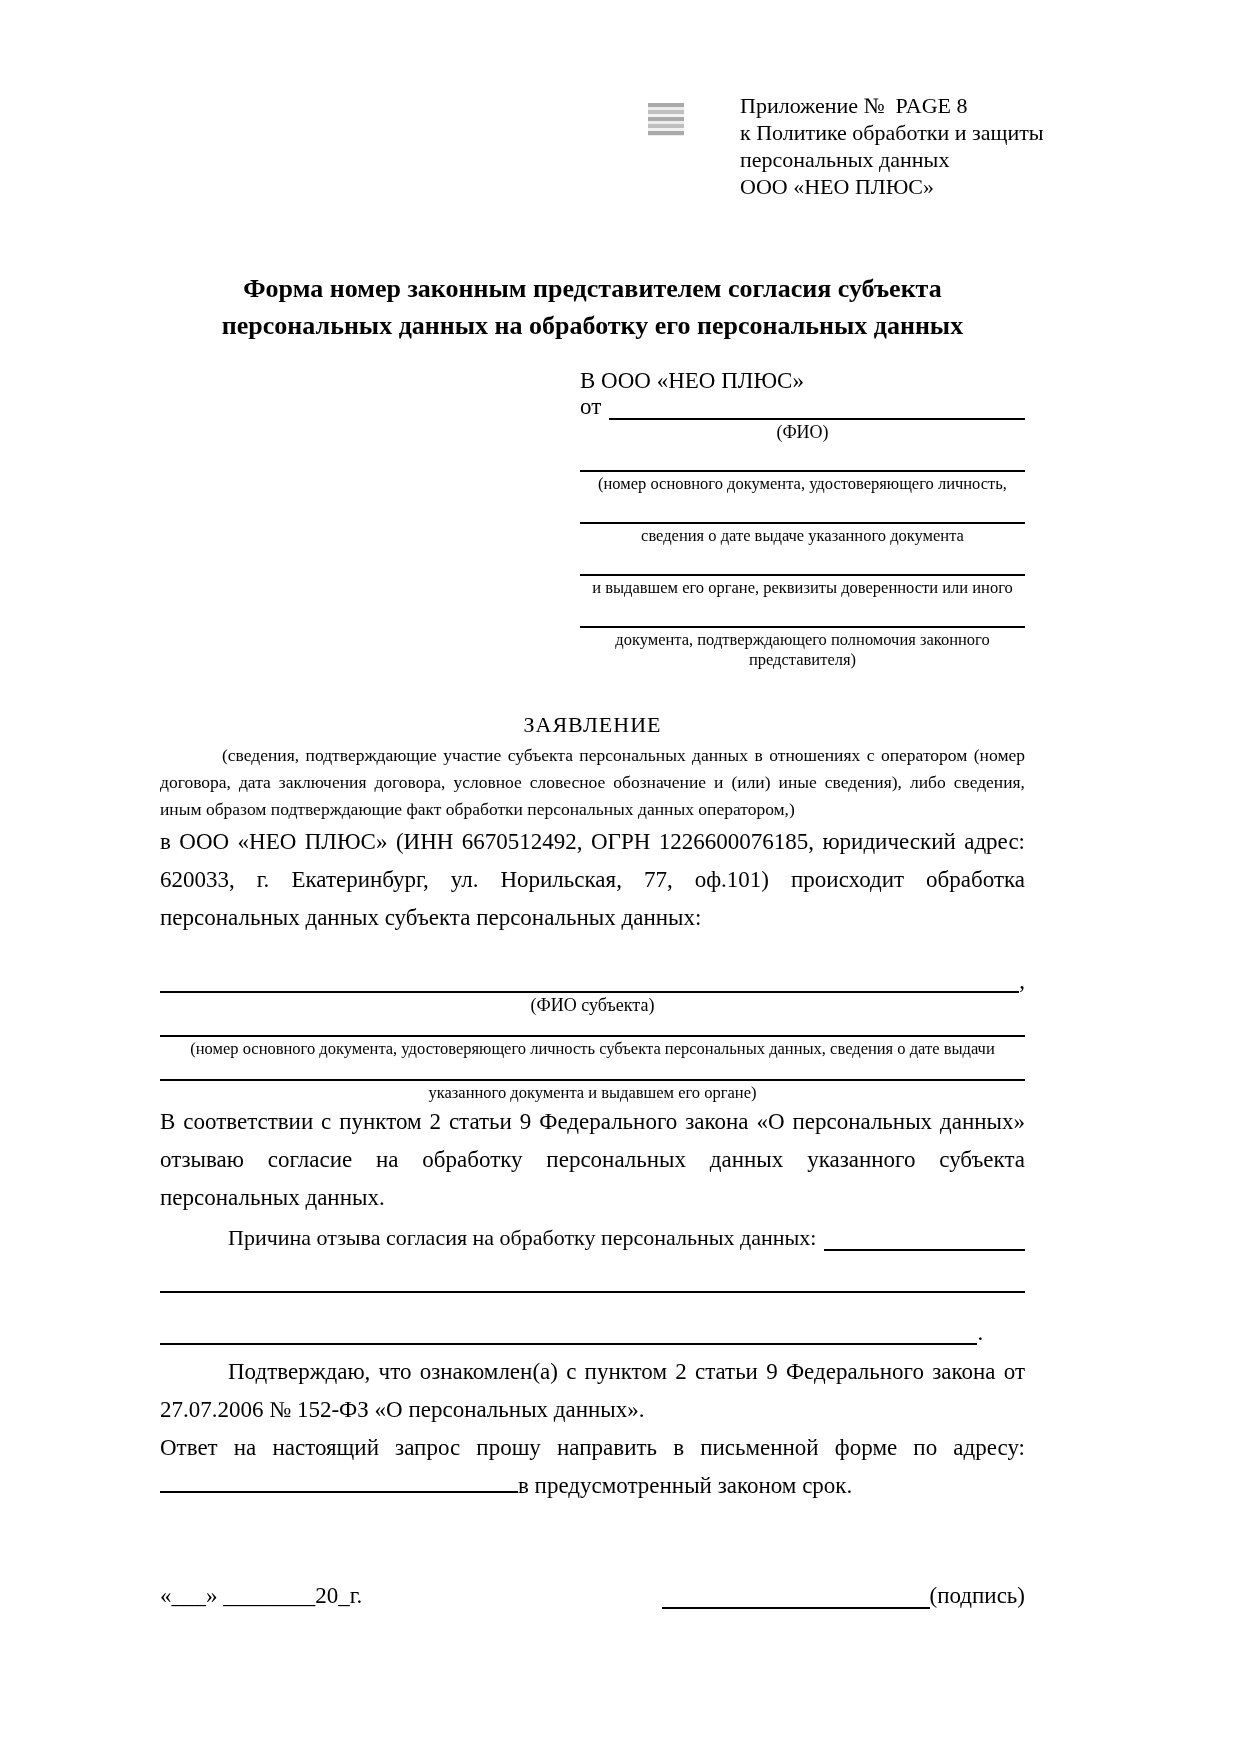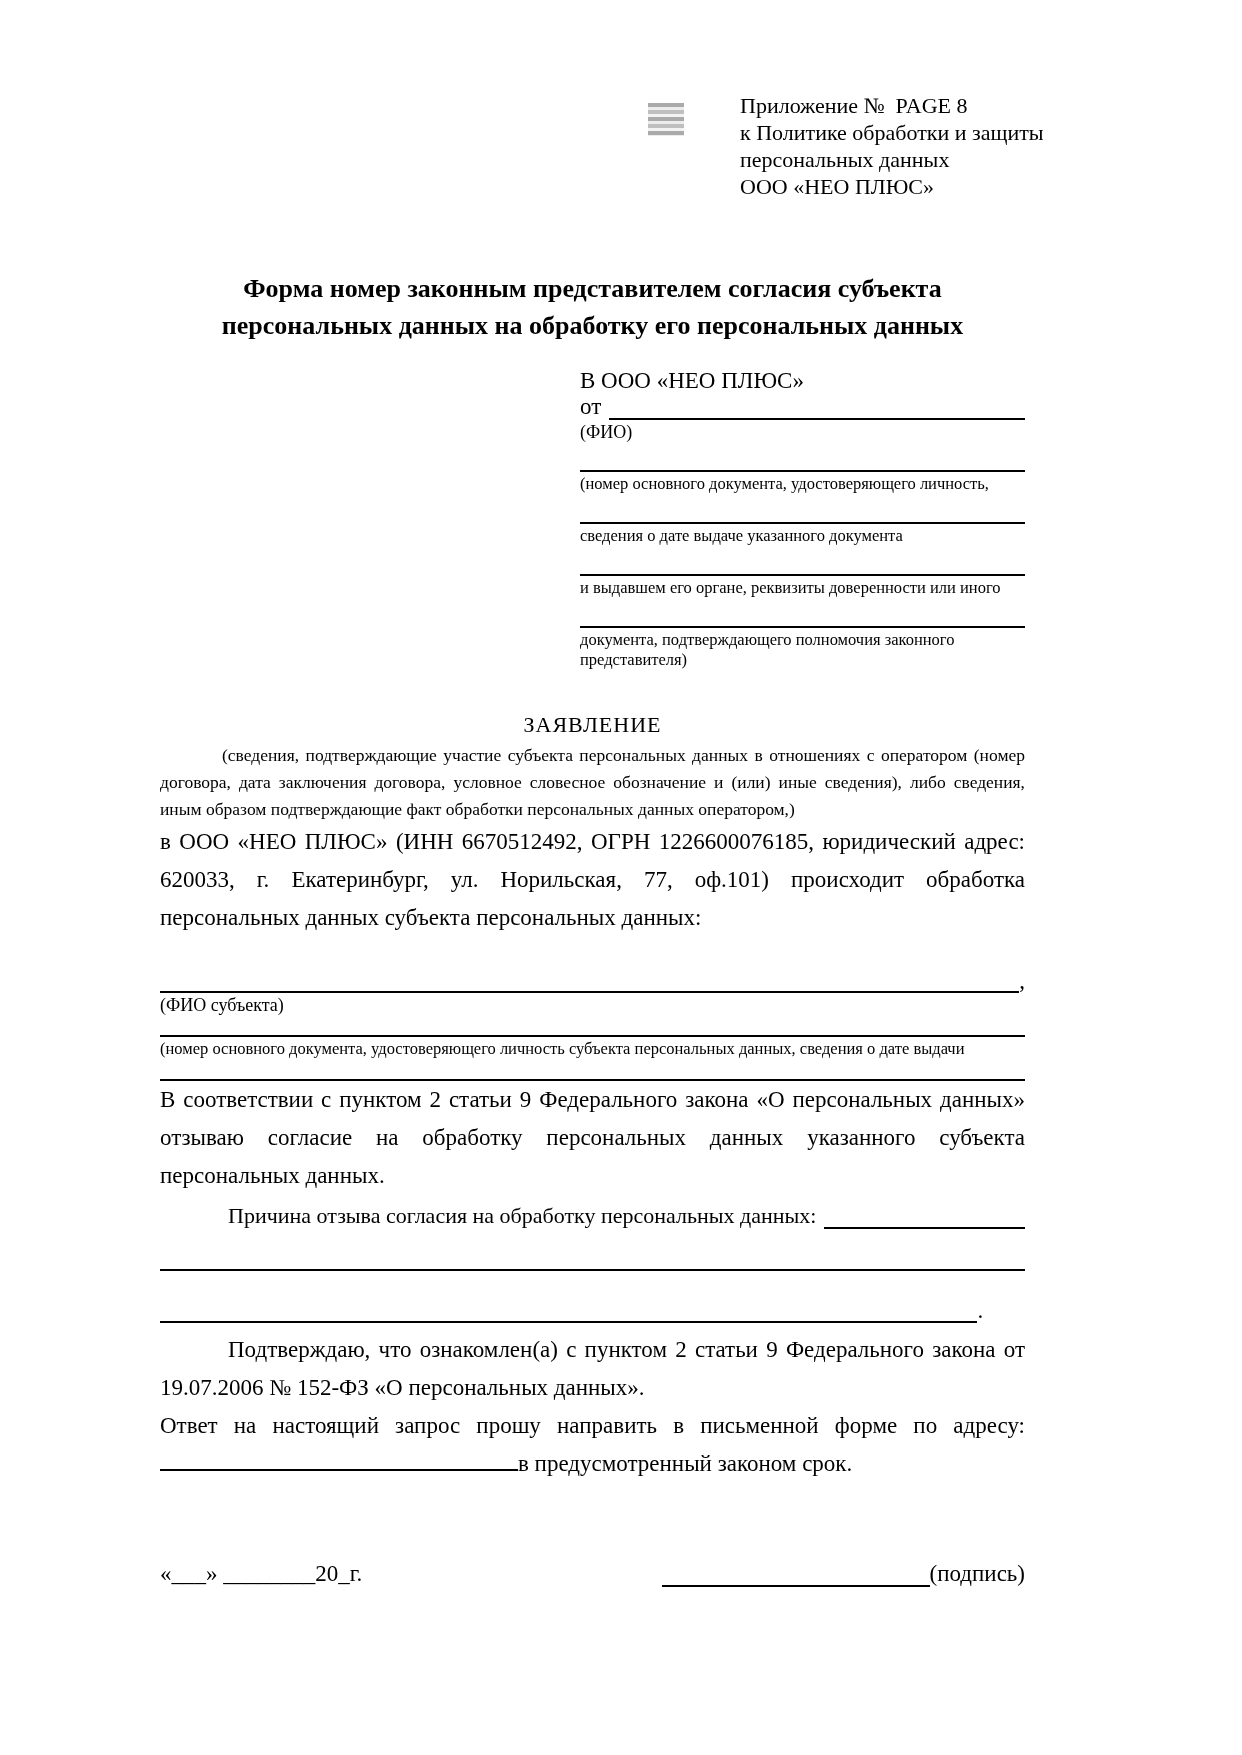--- a/index.html
+++ b/index.html
@@ -27,21 +27,21 @@
   }
   .doc-header { margin-left: 580px; font-size: 22px; line-height: 27px; }
   .hdr-line { white-space: pre; }
   .title {
     margin-top: 70px; text-align: center;
     font-weight: bold; font-size: 26px; line-height: 37px;
   }
   .recipient { margin-top: 24px; margin-left: 420px; width: 445px; font-size: 23px; }
   .from-row, .flex-row { display: flex; align-items: flex-end; }
   .fill { flex: 1 1 auto; border-bottom: 2px solid #000; height: 24px; margin-left: 8px; }
-  .cap { text-align: left; font-size: 16.5px; line-height: 20px; margin-top: 2px; }
+  .cap { text-align: center; font-size: 16.5px; line-height: 20px; margin-top: 2px; }
   .cap-fio { font-size: 18px; }
   .rule { border-bottom: 2px solid #000; height: 0; }
   .recipient .rule { margin-top: 28px; }
   .heading { margin-top: 42px; text-align: center; font-size: 22px; letter-spacing: 1px; }
   .body-text { font-size: 23px; line-height: 38px; }
   .intro-row { display: flex; align-items: flex-end; margin-top: 10px; font-size: 23px; }
   .indent { margin-left: 68px; }
   .fine-print {
     font-size: 17.5px; line-height: 27px; text-align: justify; text-indent: 62px; margin-top: 4px;
   }
@@ -119,36 +119,37 @@
   <div class="flex-row subj-rule-first">
     <span class="rule-part w-all"></span>
     <span class="comma-cell">,</span>
   </div>
   <div class="cap cap-fio">(ФИО субъекта)</div>
 
   <div class="rule subj-rule"></div>
   <div class="cap">(номер основного документа, удостоверяющего личность субъекта персональных данных, сведения о дате выдачи</div>
 
   <div class="rule subj-rule"></div>
+  <div class="cap">указанного документа и выдавшем его органе)</div>
 
   <div class="body-text justify">В соответствии с пунктом 2 статьи 9 Федерального закона «О персональных данных» отзываю согласие на обработку персональных данных указанного субъекта персональных данных.</div>
 
   <div class="reason-row">
     <span class="indent">Причина отзыва согласия на обработку персональных данных:</span>
     <span class="fill"></span>
   </div>
 
   <div class="rule rule-full"></div>
   <div class="flex-row rule-dot-row">
     <span class="rule-part w-94"></span>
     <span class="period-cell">.</span>
   </div>
 
   <div class="body-text justify confirm indent-first">
-    <span class="indent">Подтверждаю, что ознакомлен(а) с пунктом 2 статьи 9 Федерального закона от 19.07.2006 № 152-ФЗ «О персональных данных».</span>
+    <span class="indent">Подтверждаю, что ознакомлен(а) с пунктом 2 статьи 9 Федерального закона от 27.07.2006 № 152-ФЗ «О персональных данных».</span>
   </div>
 
   <div class="body-text force-justify">Ответ на настоящий запрос прошу направить в письменной форме по адресу:</div>
   <div class="body-text">
     <span class="blank-inline"></span><span>в предусмотренный законом срок.</span>
   </div>
 
   <div class="signature-row">
     <span class="date-text">«___» ________20_г.</span>
     <span class="sig-group">

